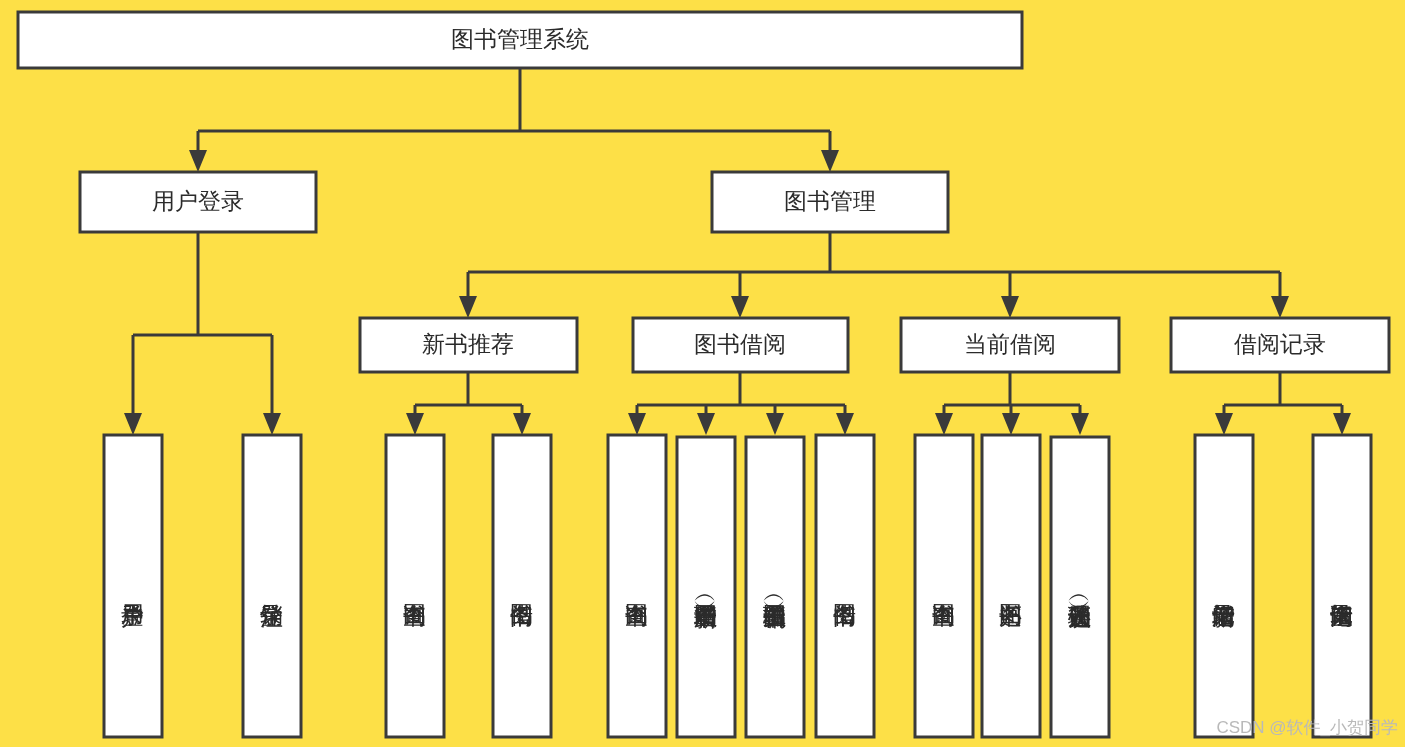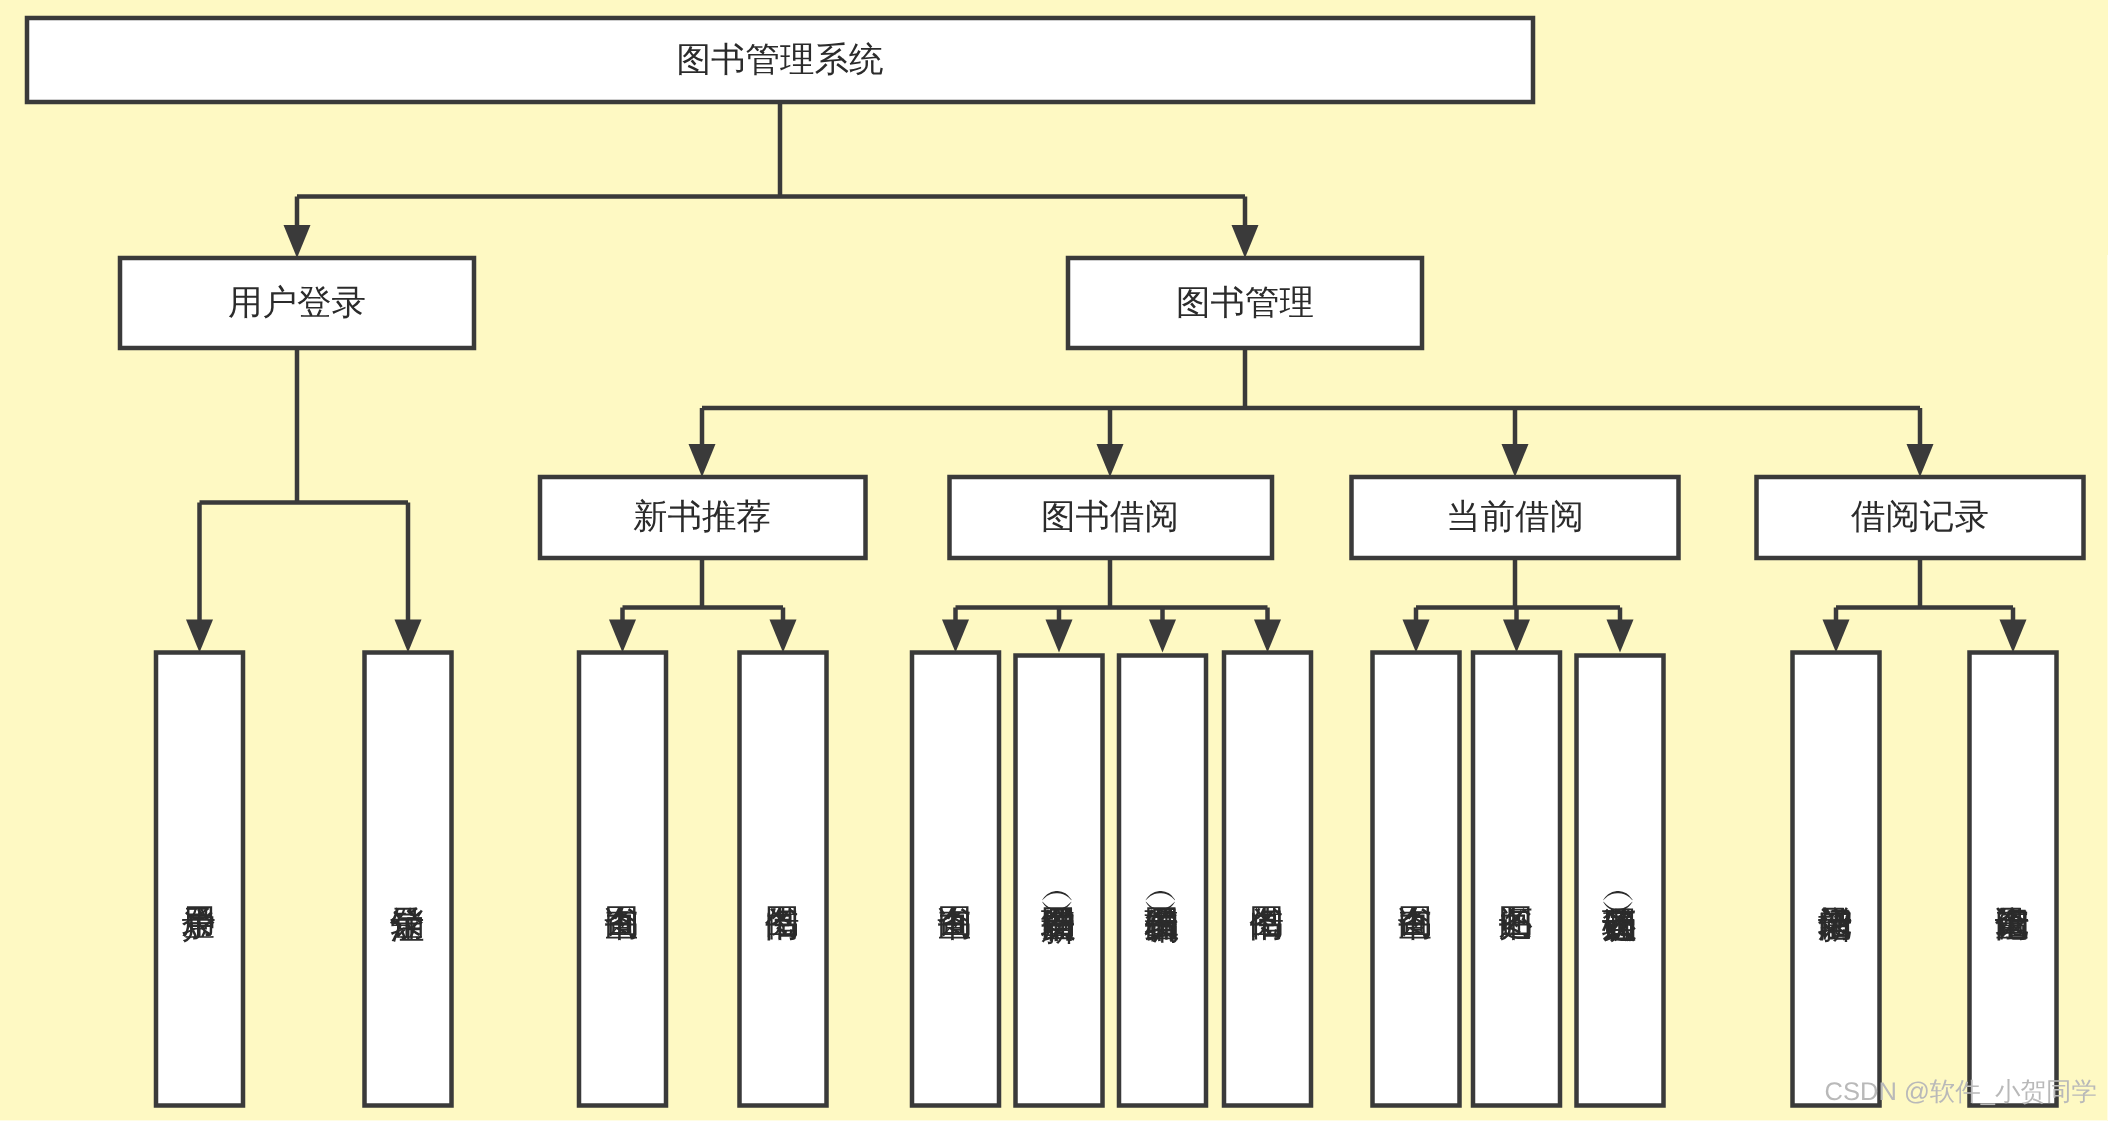--- a/index.html
+++ b/index.html
@@ -10,21 +10,21 @@
   body {
     width: 1405px;
     height: 747px;
     font-family: "Liberation Sans", "DejaVu Sans", sans-serif;
     overflow: hidden;
   }
   #diagram-root {
     position: relative;
     width: 1405px;
     height: 747px;
-    background: #fef9c3;
+    background: #fde047;
   }
   svg#flowchart {
     display: block;
     width: 1405px;
     height: 747px;
   }
   .node-box {
     fill: #ffffff;
     stroke: #3a3a3a;
     stroke-width: 3;

